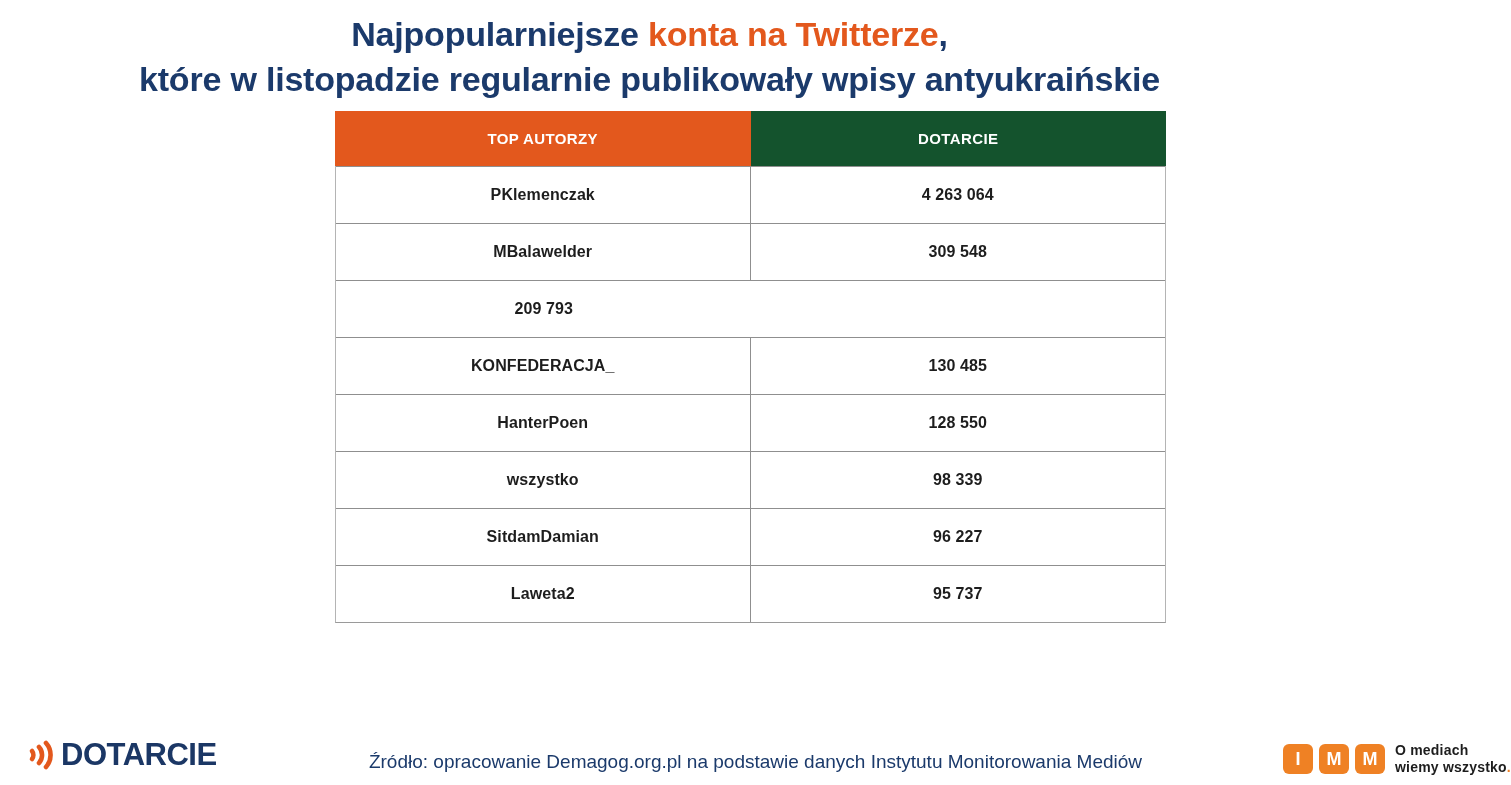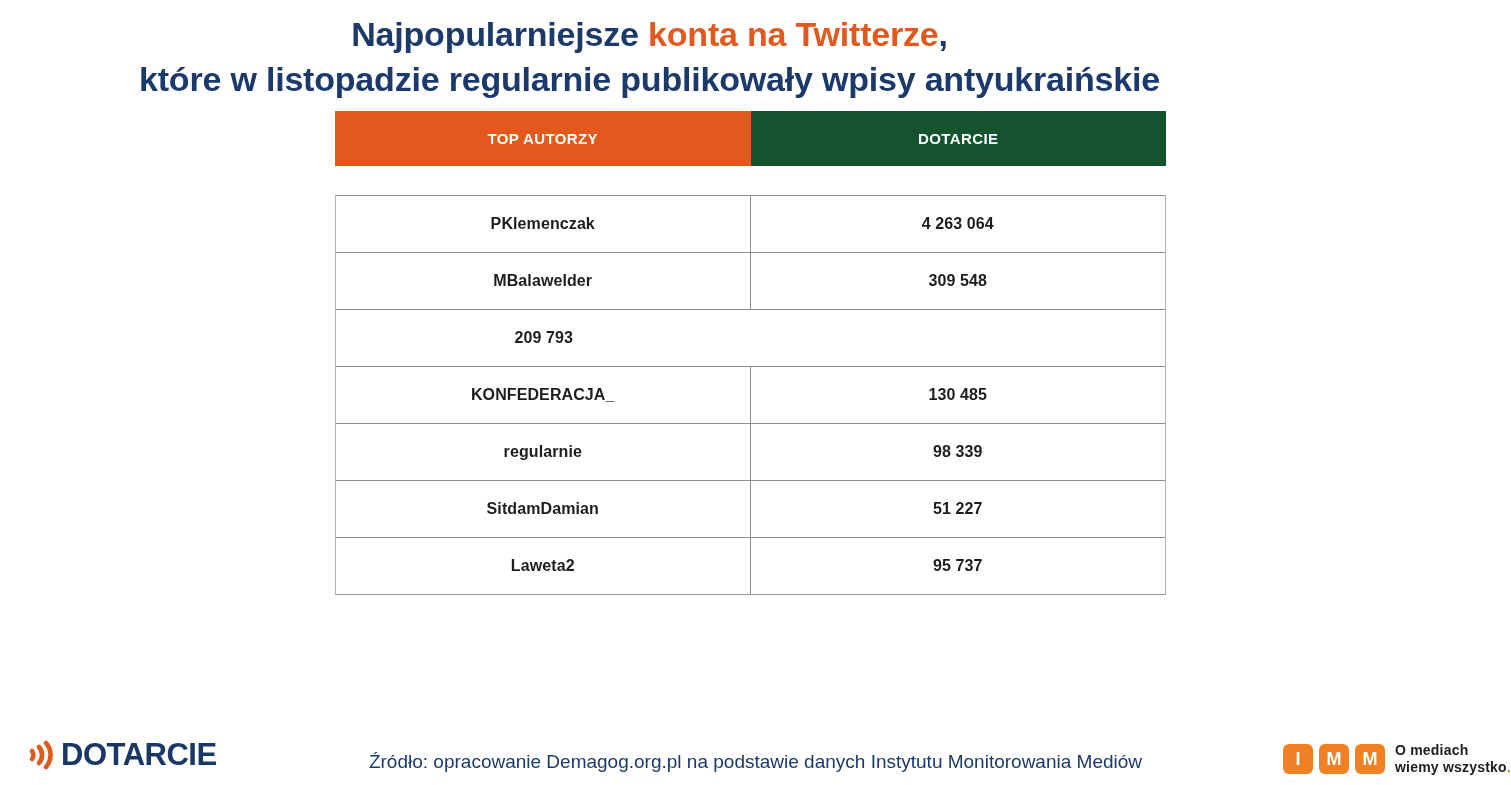--- a/index.html
+++ b/index.html
@@ -44,21 +44,20 @@
     font-size: 15px;
     letter-spacing: 0.4px;
   }
   .th-authors { background: #e3581d; }
   .th-reach  { background: #14532d; }
 
   .tbody {
     border-left: 1px solid #b4b4b4;
     border-right: 1px solid #b4b4b4;
     border-bottom: 1px solid #9a9a9a;
-    margin-top: 29px;
   }
   .trow {
     display: flex;
     height: 57px;
     border-top: 1px solid #8f8f8f;
   }
   .cell {
     width: 415.5px;
     display: flex;
     align-items: center;
@@ -150,26 +149,30 @@
       <div class="cell reach">309 548</div>
     </div>
     <div class="trow">
       <div class="cell reach">209 793</div>
     </div>
     <div class="trow">
       <div class="cell author">KONFEDERACJA_</div>
       <div class="cell reach">130 485</div>
     </div>
     <div class="trow">
-      <div class="cell author">regularnie</div>
+      <div class="cell author">HanterPoen</div>
+      <div class="cell reach">128 550</div>
+    </div>
+    <div class="trow">
+      <div class="cell author">wszystko</div>
       <div class="cell reach">98 339</div>
     </div>
     <div class="trow">
       <div class="cell author">SitdamDamian</div>
-      <div class="cell reach">51 227</div>
+      <div class="cell reach">96 227</div>
     </div>
     <div class="trow">
       <div class="cell author">Laweta2</div>
       <div class="cell reach">95 737</div>
     </div>
   </div>
 </div>
 
 <div class="demagog-logo">
   <span style="display:inline-flex;">

